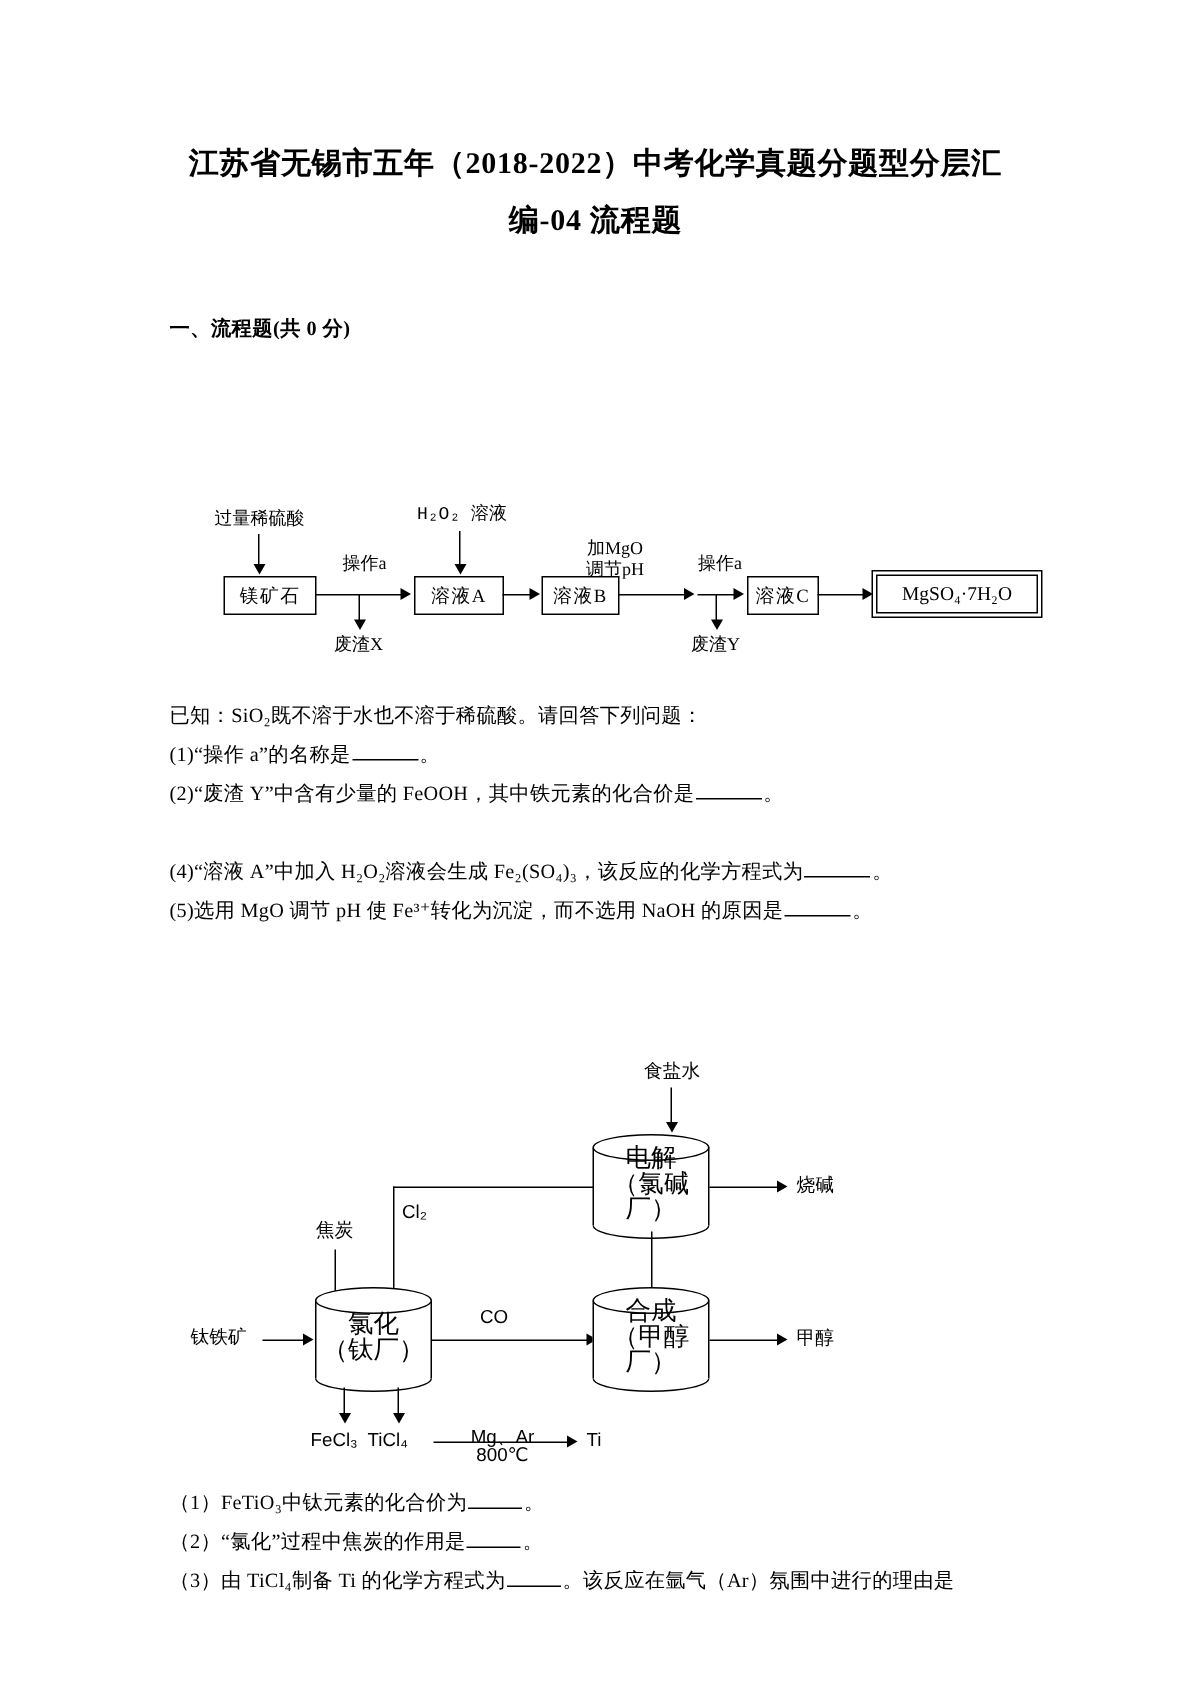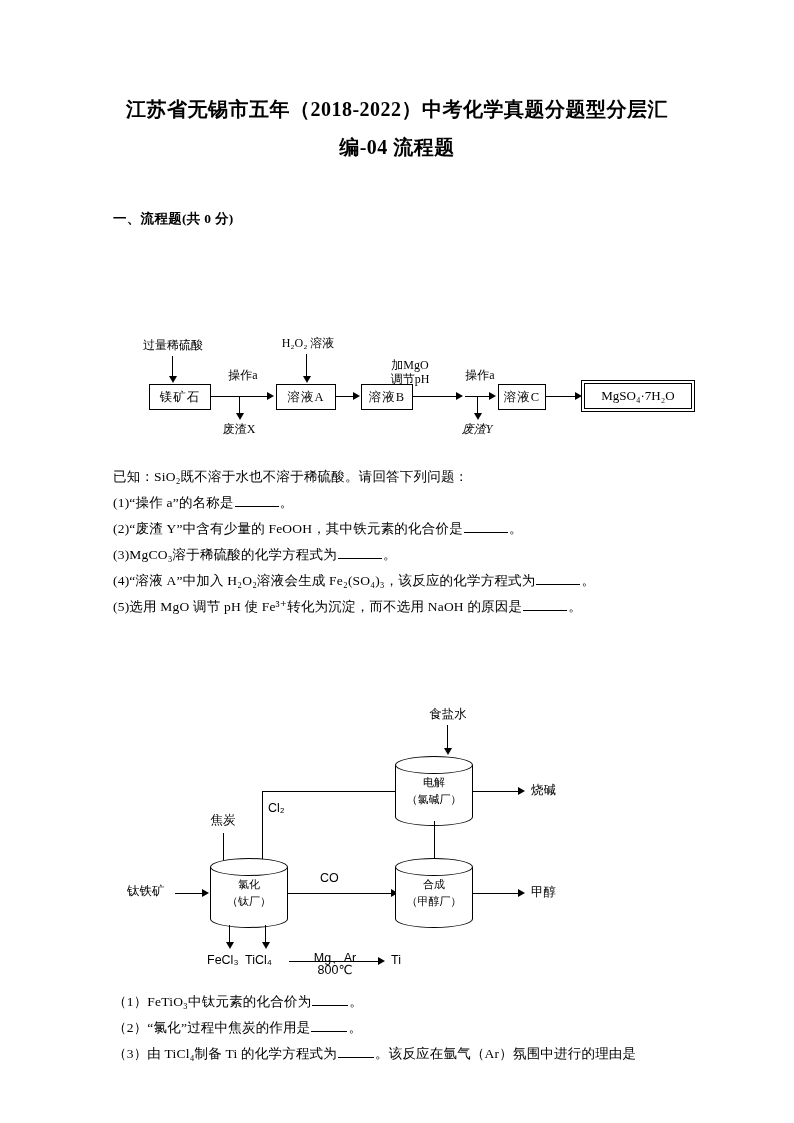--- a/index.html
+++ b/index.html
@@ -68,43 +68,43 @@
     position:absolute;left:0;top:0;width:100%;height:18px;
     border:1.5px solid #000;border-radius:50%;background:#fff;box-sizing:border-box;
   }
   .cyl .bot{
     position:absolute;left:0;bottom:0;width:100%;height:18px;
     border:1.5px solid #000;border-radius:50%;background:#fff;box-sizing:border-box;
     clip-path:inset(50% 0 0 0);
   }
   .cyl .txt{
     position:absolute;left:0;right:0;top:50%;transform:translateY(-50%);
-    text-align:center;font-size:11px;line-height:17px;z-index:3;
-    font-family:Liberation Serif, serif;
+    text-align:center;font-size:17px;line-height:17px;z-index:3;
+    font-family:Liberation Mono, monospace;
   }
   #flow2 .lbl{position:absolute;font-size:12.5px;white-space:nowrap;line-height:15px;text-align:center;}
   #flow2 .lbl.sans{font-family:"Liberation Sans","DejaVu Sans",sans-serif;}
 </style>
 </head>
 <body>
 
 <div class="page">
 
   <div class="doc-title">
     <div>江苏省无锡市五年（2018-2022）中考化学真题分题型分层汇</div>
     <div>编-04 流程题</div>
   </div>
 
   <div class="section-heading">一、流程题(共 0 分)</div>
 
 
   <div id="flow1">
 
     <div class="lbl" style="left:14px;top:10px;width:92px;">过量稀硫酸</div>
-    <div class="lbl" style="left:145px;top:8px;width:100px;">H₂O₂ 溶液</div>
+    <div class="lbl" style="left:145px;top:8px;width:100px;font-family:Liberation Mono, monospace;">H₂O₂ 溶液</div>
     <div class="lbl" style="left:262px;top:30px;width:70px;">
       <span>加MgO</span><br>
       <span>调节pH</span>
     </div>
 
     <div class="vline" style="left:59px;top:28px;height:21px;"></div>
     <div class="arrowD" style="left:56px;top:48px;"></div>
 
     <div class="vline" style="left:193px;top:26px;height:23px;"></div>
     <div class="arrowD" style="left:190px;top:48px;"></div>
@@ -126,38 +126,35 @@
     <div class="arrowR" style="left:240px;top:64px;"></div>
 
     <div class="hline" style="left:299px;top:68px;width:45px;"></div>
     <div class="arrowR" style="left:343px;top:64px;"></div>
 
     <div class="lbl" style="left:337px;top:40px;width:60px;">操作a</div>
     <div class="hline" style="left:352px;top:68px;width:25px;"></div>
     <div class="arrowR" style="left:376px;top:64px;"></div>
     <div class="vline" style="left:364px;top:68px;height:18px;"></div>
     <div class="arrowD" style="left:361px;top:85px;"></div>
-    <div class="lbl" style="left:334px;top:94px;width:60px;font-style:italic;">废渣Y</div>
+    <div class="lbl" style="left:334px;top:94px;width:60px;">废渣Y</div>
 
     <div class="hline" style="left:432px;top:68px;width:31px;"></div>
     <div class="arrowR" style="left:462px;top:64px;"></div>
   </div>
 
   <div class="para" style="top:436px;">
     <div>已知：SiO₂既不溶于水也不溶于稀硫酸。请回答下列问题：</div>
   </div>
 
   <div class="para" style="top:462px;">
     <span>(1)“操作 a”的名称是</span><span class="blank"></span><span>。</span>
   </div>
   <div class="para" style="top:488px;">
     <span>(2)“废渣 Y”中含有少量的 FeOOH，其中铁元素的化合价是</span><span class="blank"></span><span>。</span>
-  </div>
-  <div class="para" style="top:514px;">
-    <span>(3)MgCO₃溶于稀硫酸的化学方程式为</span><span class="blank"></span><span>。</span>
   </div>
   <div class="para" style="top:540px;">
     <span>(4)“溶液 A”中加入 H₂O₂溶液会生成 Fe₂(SO₄)₃，该反应的化学方程式为</span><span class="blank"></span><span>。</span>
   </div>
   <div class="para" style="top:566px;">
     <span>(5)选用 MgO 调节 pH 使 Fe³⁺转化为沉淀，而不选用 NaOH 的原因是</span><span class="blank"></span><span>。</span>
   </div>
 
 
   <div id="flow2">

